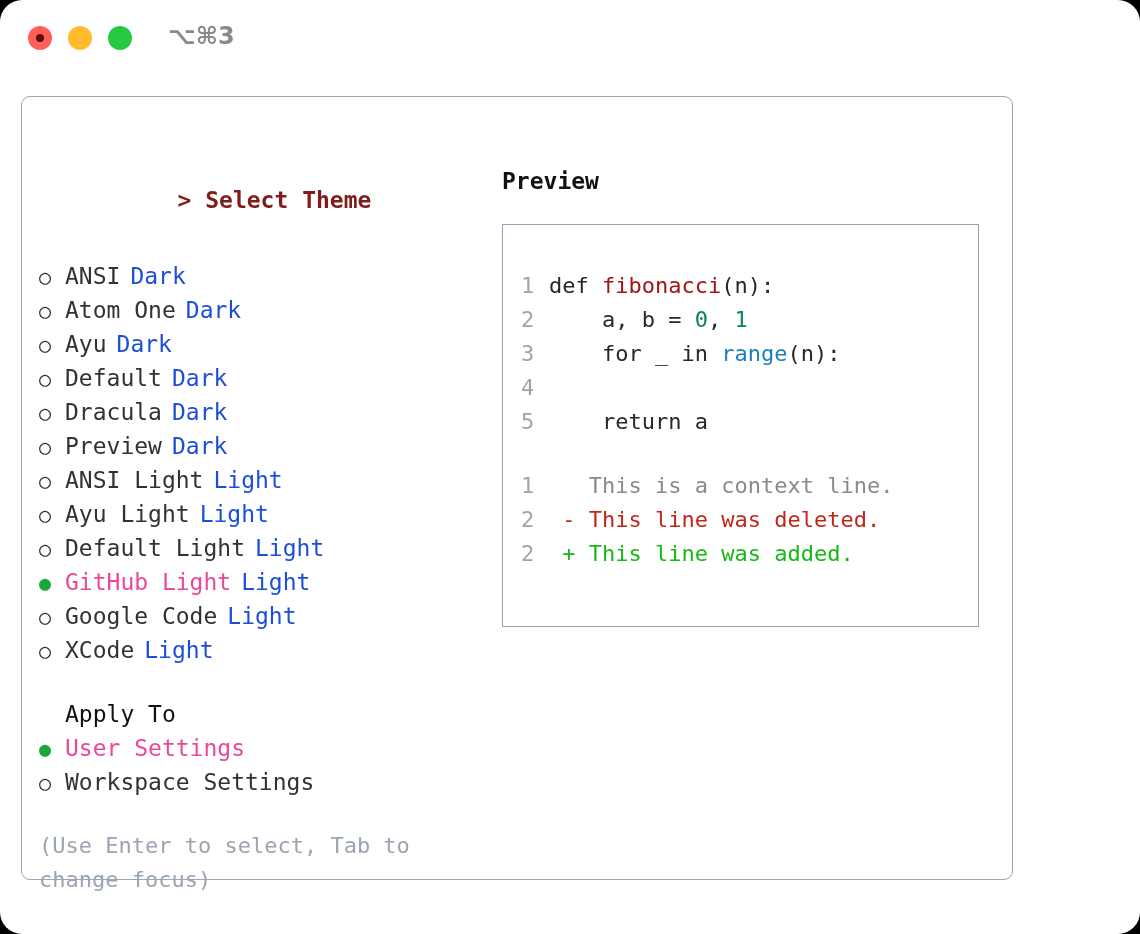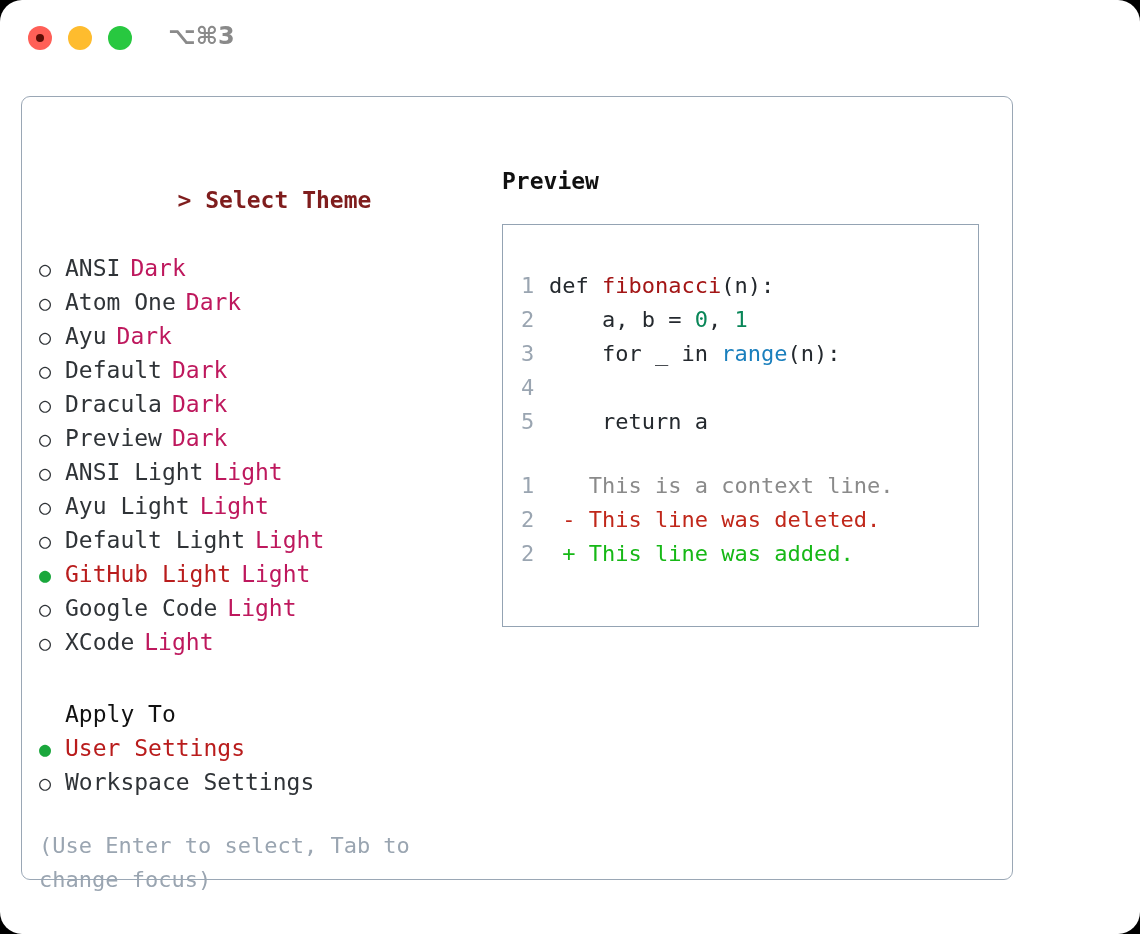--- a/index.html
+++ b/index.html
@@ -117,25 +117,26 @@
     color: #2f3337;
   }
   .opt-marker {
     display: inline-block;
     width: 26px;
     flex: 0 0 26px;
     color: #2f3337;
     font-size: 20px;
   }
   .opt-row.selected .opt-marker { color: #1aa73c; }
-  .opt-row.selected .opt-label  { color: #b91c1c; }
+  .opt-row.selected .opt-label  { color: #ec4899; }
   .opt-label { color: #2f3337; }
   .opt-variant {
-    color: #be185d;
+    color: #1d4ed8;
     margin-left: 10px;
+    margin-top: 8px;
   }
 
   .applyto-title {
     font-size: 23px;
     color: #111111;
     line-height: 34px;
     padding-left: 26px;
     white-space: pre;
   }
 

